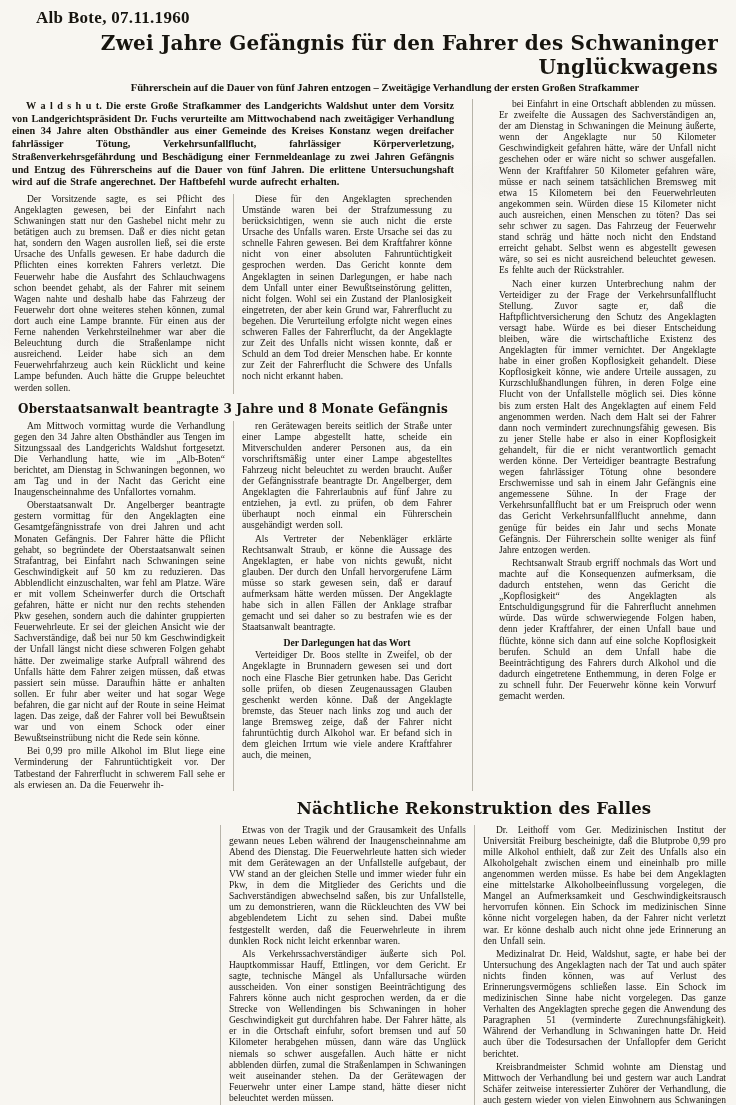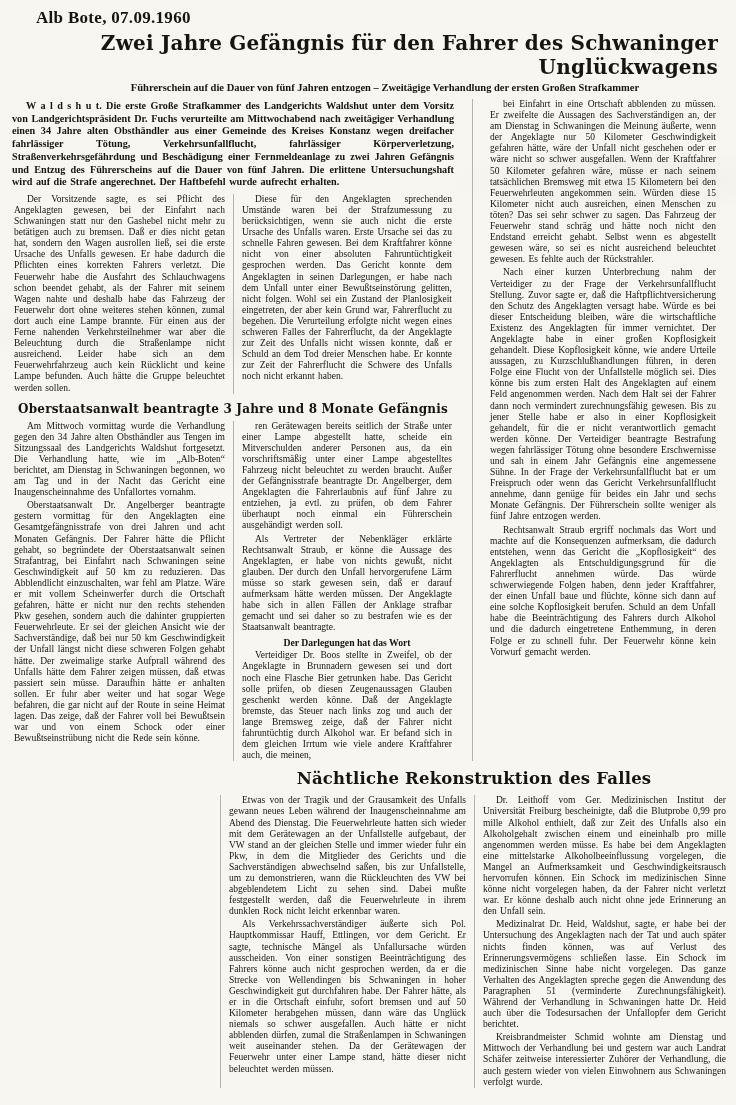--- a/index.html
+++ b/index.html
@@ -24,21 +24,21 @@
   .subheadline{font-size:10.5px;font-weight:bold;text-align:center;margin:3px 0 6px 30px;}
   
   p.art{
     margin:0;font-size:9.5px;line-height:11.1px;text-align:justify;
     text-indent:13px;word-spacing:1px;
   }
   p.art + p.art{margin-top:2px;}
   
   .top-zone{display:grid;grid-template-columns:452px 244px;column-gap:8px;margin-top:2px;}
   .left23{padding-right:10px;}
-  .col3{border-left:1px solid #b7b3a8;padding-left:17px;}
+  .col3{border-left:1px solid #b7b3a8;padding-left:26px;}
   .lead{
     font-weight:bold;font-size:10.2px;line-height:12.7px;text-align:justify;
     margin:1px 0 5px 0;text-indent:14px;word-spacing:1px;
   }
   .cols2{display:grid;grid-template-columns:1fr 1fr;column-gap:0;}
   .cols2 > .col{padding:0 8px;}
   .cols2 > .col:first-child{padding-left:2px;}
   .cols2 > .col:last-child{padding-right:2px;border-left:1px solid #b7b3a8;}
   .s2head{
     font-size:12px;font-weight:bold;text-align:center;margin:8px 0 5px 0;
@@ -53,21 +53,21 @@
   }
   .bottom-zone .cols2 > .col:first-child{border-left:1px solid #b7b3a8;padding-left:8px;}
   .bottom-zone .cols2 > .col:last-child{border-left:1px solid #b7b3a8;}
 </style>
 </head>
 <body>
 
 <div class="page">
 
   <header>
-    <div class="dateline">Alb Bote, 07.09.1960</div>
+    <div class="dateline">Alb Bote, 07.11.1960</div>
     <h1 class="headline">Zwei Jahre Gefängnis für den Fahrer des Schwaninger Unglückwagens</h1>
     <div class="subheadline">Führerschein auf die Dauer von fünf Jahren entzogen – Zweitägige Verhandlung der ersten Großen Strafkammer</div>
   </header>
 
   <div class="top-zone">
 
     <div class="left23">
       <p class="lead">W a l d s h u t. Die erste Große Strafkammer des Landgerichts Waldshut unter dem Vorsitz von Landgerichtspräsident Dr. Fuchs verurteilte am Mittwochabend nach zweitägiger Verhandlung einen 34 Jahre alten Obsthändler aus einer Gemeinde des Kreises Konstanz wegen dreifacher fahrlässiger Tötung, Verkehrsunfallflucht, fahrlässiger Körperverletzung, Straßenverkehrsgefährdung und Beschädigung einer Fernmeldeanlage zu zwei Jahren Gefängnis und Entzug des Führerscheins auf die Dauer von fünf Jahren. Die erlittene Untersuchungshaft wird auf die Strafe angerechnet. Der Haftbefehl wurde aufrecht erhalten.</p>
 
       <div class="cols2">
@@ -78,20 +78,21 @@
           <p class="art">Diese für den Angeklagten sprechenden Umstände waren bei der Strafzumessung zu berücksichtigen, wenn sie auch nicht die erste Ursache des Unfalls waren. Erste Ursache sei das zu schnelle Fahren gewesen. Bei dem Kraftfahrer könne nicht von einer absoluten Fahruntüchtigkeit gesprochen werden. Das Gericht konnte dem Angeklagten in seinen Darlegungen, er habe nach dem Unfall unter einer Bewußtseinstörung gelitten, nicht folgen. Wohl sei ein Zustand der Planlosigkeit eingetreten, der aber kein Grund war, Fahrerflucht zu begehen. Die Verurteilung erfolgte nicht wegen eines schweren Falles der Fahrerflucht, da der Angeklagte zur Zeit des Unfalls nicht wissen konnte, daß er Schuld an dem Tod dreier Menschen habe. Er konnte zur Zeit der Fahrerflucht die Schwere des Unfalls noch nicht erkannt haben.</p>
         </div>
       </div>
 
       <h2 class="s2head">Oberstaatsanwalt beantragte 3 Jahre und 8 Monate Gefängnis</h2>
 
       <div class="cols2">
         <div class="col">
           <p class="art">Am Mittwoch vormittag wurde die Verhandlung gegen den 34 Jahre alten Obsthändler aus Tengen im Sitzungssaal des Landgerichts Waldshut fortgesetzt. Die Verhandlung hatte, wie im „Alb-Boten“ berichtet, am Dienstag in Schwaningen begonnen, wo am Tag und in der Nacht das Gericht eine Inaugenscheinnahme des Unfallortes vornahm.</p>
           <p class="art">Oberstaatsanwalt Dr. Angelberger beantragte gestern vormittag für den Angeklagten eine Gesamtgefängnisstrafe von drei Jahren und acht Monaten Gefängnis. Der Fahrer hätte die Pflicht gehabt, so begründete der Oberstaatsanwalt seinen Strafantrag, bei Einfahrt nach Schwaningen seine Geschwindigkeit auf 50 km zu reduzieren. Das Abblendlicht einzuschalten, war fehl am Platze. Wäre er mit vollem Scheinwerfer durch die Ortschaft gefahren, hätte er nicht nur den rechts stehenden Pkw gesehen, sondern auch die dahinter gruppierten Feuerwehrleute. Er sei der gleichen Ansicht wie der Sachverständige, daß bei nur 50 km Geschwindigkeit der Unfall längst nicht diese schweren Folgen gehabt hätte. Der zweimalige starke Aufprall während des Unfalls hätte dem Fahrer zeigen müssen, daß etwas passiert sein müsse. Daraufhin hätte er anhalten sollen. Er fuhr aber weiter und hat sogar Wege befahren, die gar nicht auf der Route in seine Heimat lagen. Das zeige, daß der Fahrer voll bei Bewußtsein war und von einem Schock oder einer Bewußtseinstrübung nicht die Rede sein könne.</p>
+          <p class="art">Bei 0,99 pro mille Alkohol im Blut liege eine Verminderung der Fahruntüchtigkeit vor. Der Tatbestand der Fahrerflucht in schwerem Fall sehe er als erwiesen an. Da die Feuerwehr ih-</p>
         </div>
         <div class="col">
           <p class="art">ren Gerätewagen bereits seitlich der Straße unter einer Lampe abgestellt hatte, scheide ein Mitverschulden anderer Personen aus, da ein vorschriftsmäßig unter einer Lampe abgestelltes Fahrzeug nicht beleuchtet zu werden braucht. Außer der Gefängnisstrafe beantragte Dr. Angelberger, dem Angeklagten die Fahrerlaubnis auf fünf Jahre zu entziehen, ja evtl. zu prüfen, ob dem Fahrer überhaupt noch einmal ein Führerschein ausgehändigt werden soll.</p>
           <p class="art">Als Vertreter der Nebenkläger erklärte Rechtsanwalt Straub, er könne die Aussage des Angeklagten, er habe von nichts gewußt, nicht glauben. Der durch den Unfall hervorgerufene Lärm müsse so stark gewesen sein, daß er darauf aufmerksam hätte werden müssen. Der Angeklagte habe sich in allen Fällen der Anklage strafbar gemacht und sei daher so zu bestrafen wie es der Staatsanwalt beantragte.</p>
           <h3 class="subsub">Der Darlegungen hat das Wort</h3>
           <p class="art">Verteidiger Dr. Boos stellte in Zweifel, ob der Angeklagte in Brunnadern gewesen sei und dort noch eine Flasche Bier getrunken habe. Das Gericht solle prüfen, ob diesen Zeugenaussagen Glauben geschenkt werden könne. Daß der Angeklagte bremste, das Steuer nach links zog und auch der lange Bremsweg zeige, daß der Fahrer nicht fahruntüchtig durch Alkohol war. Er befand sich in dem gleichen Irrtum wie viele andere Kraftfahrer auch, die meinen,</p>
         </div>
       </div>
     </div>
 

